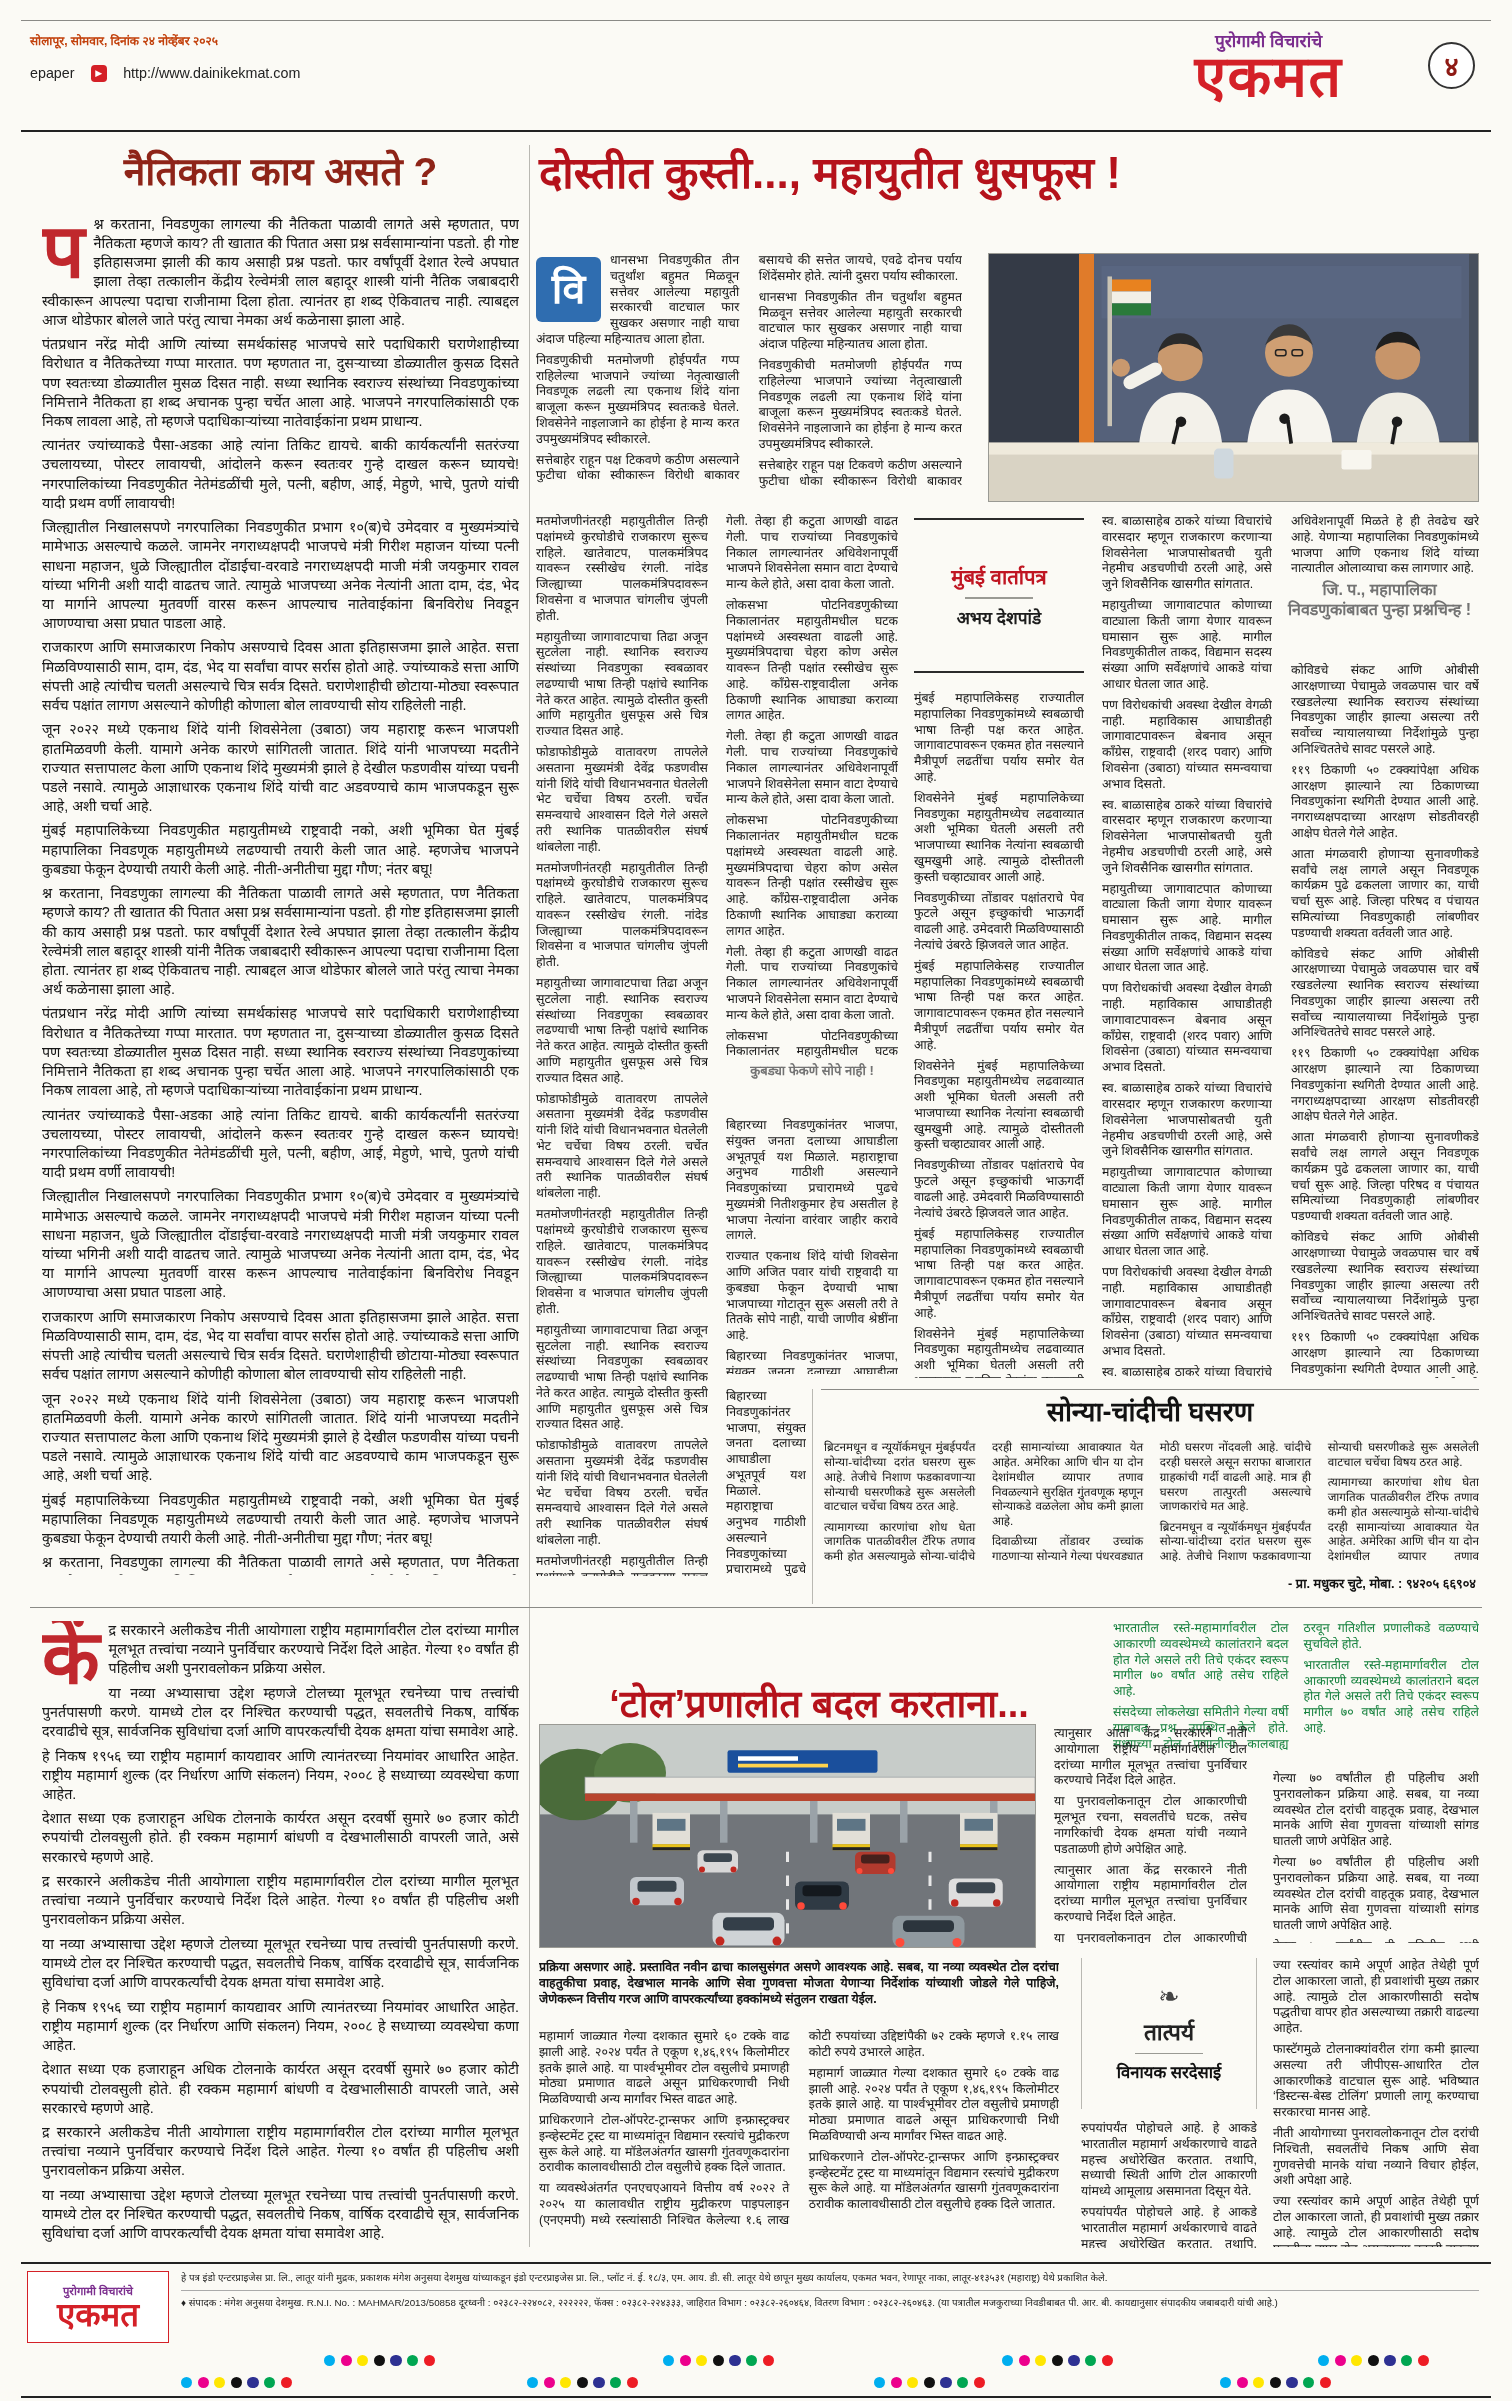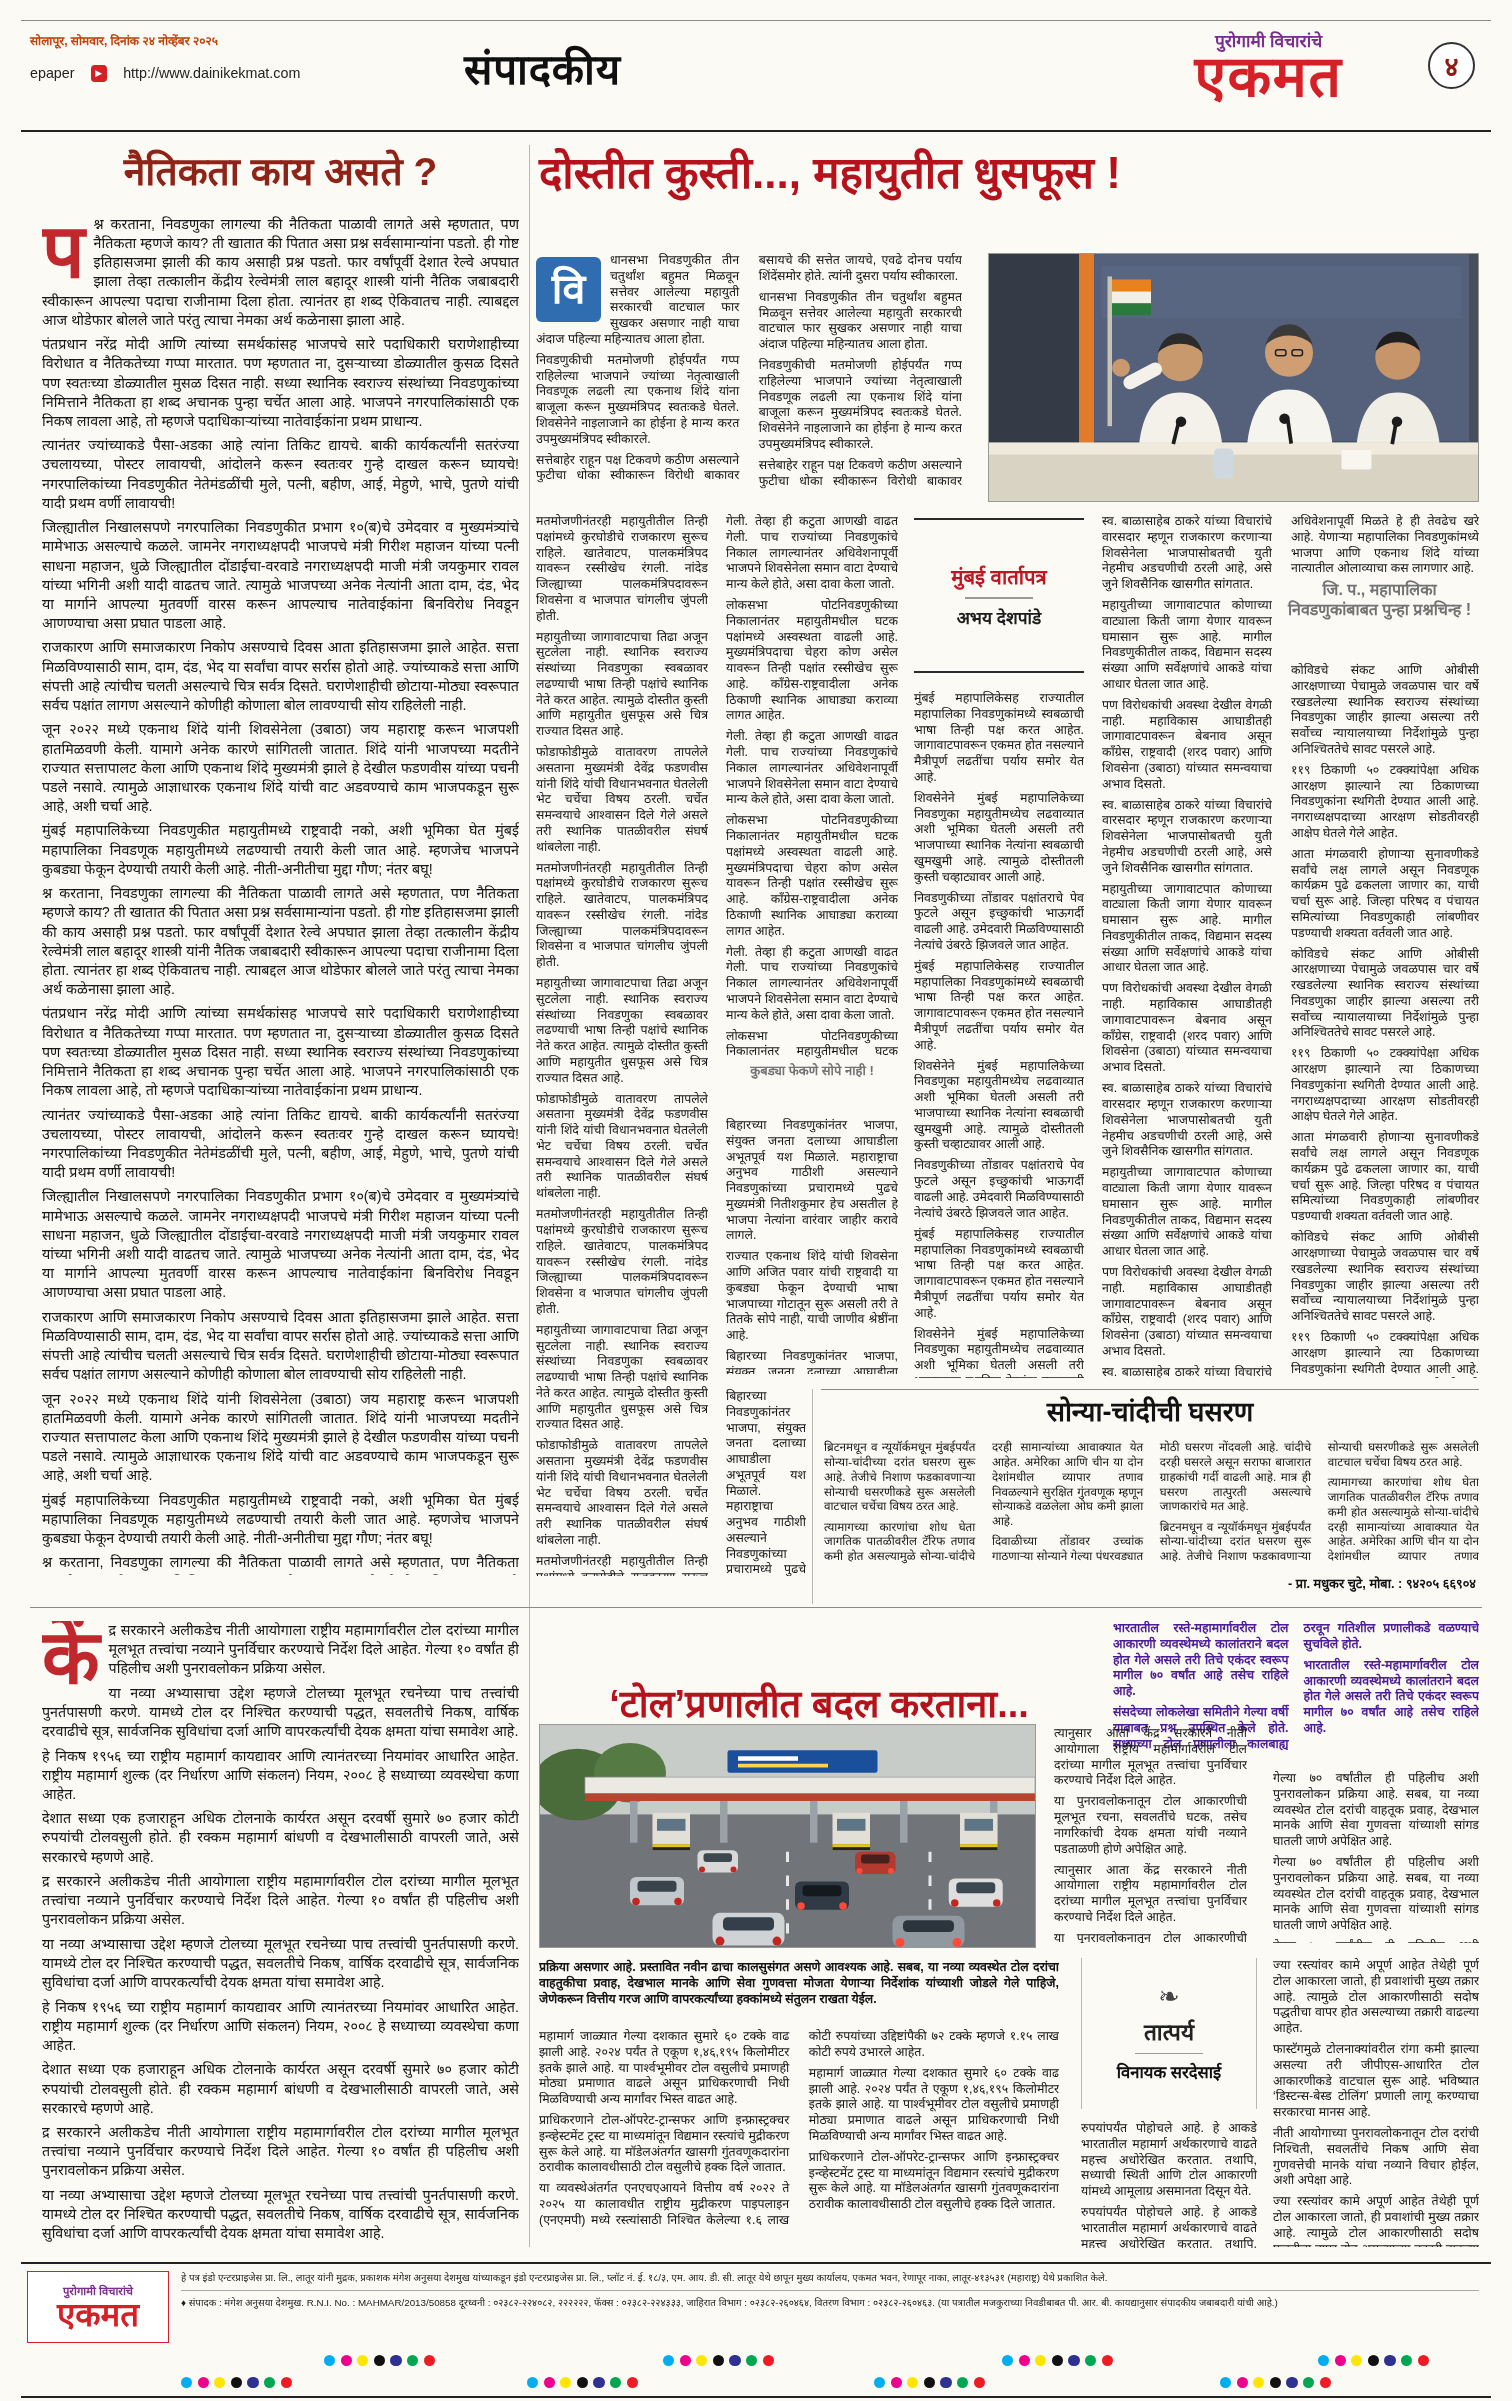--- a/index.html
+++ b/index.html
@@ -29,21 +29,21 @@
   .hl-left  { font-size:39px; font-weight:bold; color:#8e2418; text-align:center; line-height:1.1; }
   .hl-main  { font-size:44px; font-weight:bold; color:#b5121b; line-height:1.1; }
   .hl-toll  { font-size:38px; font-weight:bold; color:#b5121b; text-align:center; line-height:1.1; }
   .hl-sona  { font-size:27px; font-weight:bold; color:#121212; text-align:center; line-height:1.1; }
   .sub      { font-weight:bold; color:#737373; text-align:center; line-height:1.25; }
 
   
   .tz { overflow:hidden; text-align:justify; font-size:12.4px; line-height:1.27; color:#161616; }
   .tz .bp { margin:0 0 5.3px; }
   .tz-big { font-size:14.3px; line-height:1.34; }
-  .tz-bold { font-weight:bold; color:#4c1d95; }
+  .tz-bold { font-weight:normal; color:#15803d; }
   .cols2 { column-count:2; column-gap:19.6px; column-fill:auto; }
   .cols4 { column-count:4; column-gap:16.6px; column-fill:auto; }
 
   .dc-red { float:left; font-size:75px; line-height:.82; font-weight:bold; color:#c0282d; padding:6px 9px 0 0; }
   .dc-box { float:left; width:65px; height:65px; margin:3.8px 9px 1.5px 0; background:#2f6db0; color:#fff;
             font-weight:bold; font-size:41px; display:flex; align-items:center; justify-content:center; border-radius:6px; }
 
   
   .byline-box { border-top:2.3px solid #2b2b2b; border-bottom:2.3px solid #2b2b2b; background:#fbfaf5;
                 display:flex; flex-direction:column; align-items:center; justify-content:center; gap:7.5px; }
@@ -78,21 +78,20 @@
 
 <div class="page">
 
   <div class="abs hr" style="left:21px; top:19.6px; width:1470px;"></div>
   <div class="abs dateline" style="left:30px; top:32px;">सोलापूर, सोमवार, दिनांक २४ नोव्हेंबर २०२५</div>
   <div class="abs epaper-row" style="left:30px; top:65px;">
     <span>epaper</span>
     <span class="ep-icon">▶</span>
     <a href="#" style="color:#222; text-decoration:none;">http://www.dainikekmat.com</a>
   </div>
-  <div class="abs section-title" style="left:392px; top:39px; width:301px;">संपादकीय</div>
   <div class="abs mast-tagline" style="left:1167px; top:29px; width:203px;">पुरोगामी विचारांचे</div>
   <div class="abs mast-name" style="left:1167px; top:48px; width:203px;">एकमत</div>
   <div class="abs pagenum" style="left:1428px; top:42px;">४</div>
   <div class="abs hr hr-dark" style="left:21px; top:130px; width:1470px; height:2.3px;"></div>
 
   <div class="abs hl-left" style="left:42px; top:151px; width:477px;">नैतिकता काय असते ?</div>
   <div class="abs tz tz-big" style="left:42px; top:215px; width:477px; height:1360px;">
     <span class="dc-red">प</span>
   <p class="bp">श्न करताना, निवडणुका लागल्या की नैतिकता पाळावी लागते असे म्हणतात, पण नैतिकता म्हणजे काय? ती खातात की पितात असा प्रश्न सर्वसामान्यांना पडतो. ही गोष्ट इतिहासजमा झाली की काय असाही प्रश्न पडतो. फार वर्षांपूर्वी देशात रेल्वे अपघात झाला तेव्हा तत्कालीन केंद्रीय रेल्वेमंत्री लाल बहादूर शास्त्री यांनी नैतिक जबाबदारी स्वीकारून आपल्या पदाचा राजीनामा दिला होता. त्यानंतर हा शब्द ऐकिवातच नाही. त्याबद्दल आज थोडेफार बोलले जाते परंतु त्याचा नेमका अर्थ कळेनासा झाला आहे.</p>
       <p class="bp">पंतप्रधान नरेंद्र मोदी आणि त्यांच्या समर्थकांसह भाजपचे सारे पदाधिकारी घराणेशाहीच्या विरोधात व नैतिकतेच्या गप्पा मारतात. पण म्हणतात ना, दुसऱ्याच्या डोळ्यातील कुसळ दिसते पण स्वतःच्या डोळ्यातील मुसळ दिसत नाही. सध्या स्थानिक स्वराज्य संस्थांच्या निवडणुकांच्या निमित्ताने नैतिकता हा शब्द अचानक पुन्हा चर्चेत आला आहे. भाजपने नगरपालिकांसाठी एक निकष लावला आहे, तो म्हणजे पदाधिकाऱ्यांच्या नातेवाईकांना प्रथम प्राधान्य.</p>

